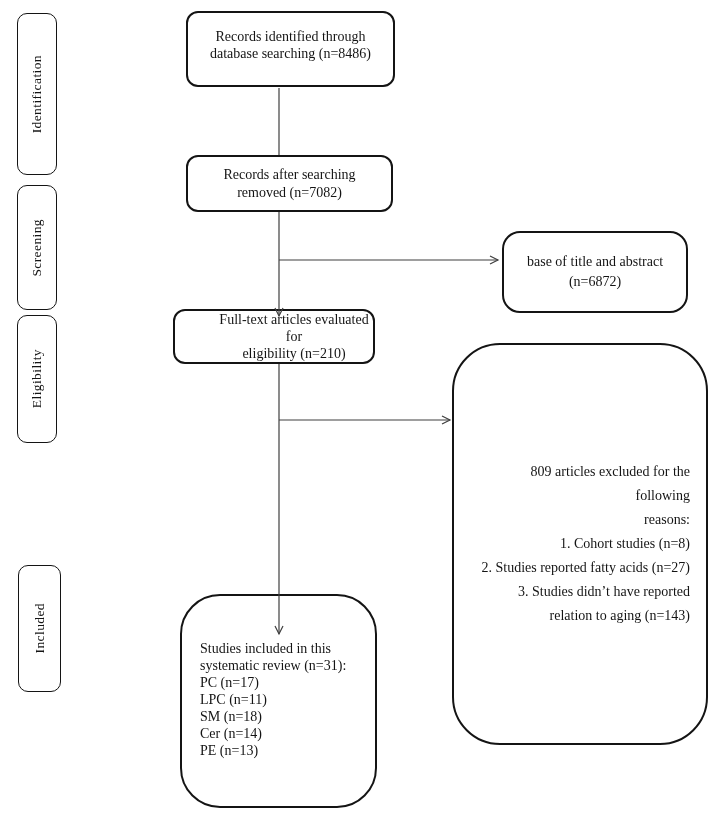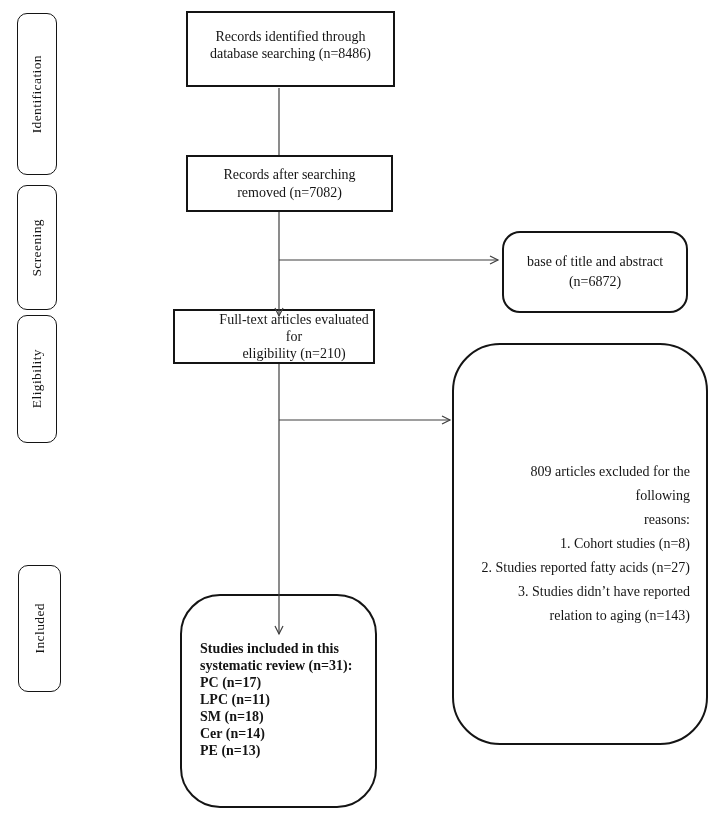--- a/index.html
+++ b/index.html
@@ -9,21 +9,21 @@
     height: 815px;
     background: #ffffff;
     font-family: "Liberation Serif", serif;
     color: #141414;
     overflow: hidden;
   }
   .box {
     position: absolute;
     box-sizing: border-box;
     border: 2px solid #141414;
-    border-radius: 0;
+    border-radius: 12px;
     background: #ffffff;
     display: flex;
     flex-direction: column;
     justify-content: center;
     text-align: center;
     font-size: 14px;
     line-height: 1.22;
   }
   .box .tline { display: block; }
   .stage {
@@ -52,21 +52,20 @@
     border-radius: 48px;
     text-align: right;
     padding: 0 16px 0 24px;
   }
   .b-bigexcl .tline { line-height: 24px; }
   .b-included  {
     left: 180px; top: 594px; width: 197px; height: 214px;
     border-radius: 40px;
     justify-content: flex-start;
     padding: 44px 14px 12px 18px;
-    font-weight: bold;
   }
   .b-included .tline { line-height: 17px; text-align: left; }
   .b-included .tline:nth-child(-n+2) { text-align: left; }
   .s-identification { left: 17px; top: 13px;  width: 40px; height: 162px; }
   .s-screening      { left: 17px; top: 185px; width: 40px; height: 125px; }
   .s-eligibility    { left: 17px; top: 315px; width: 40px; height: 128px; }
   .s-included       { left: 18px; top: 565px; width: 43px; height: 127px; }
   svg.connectors {
     position: absolute;
     left: 0; top: 0;

